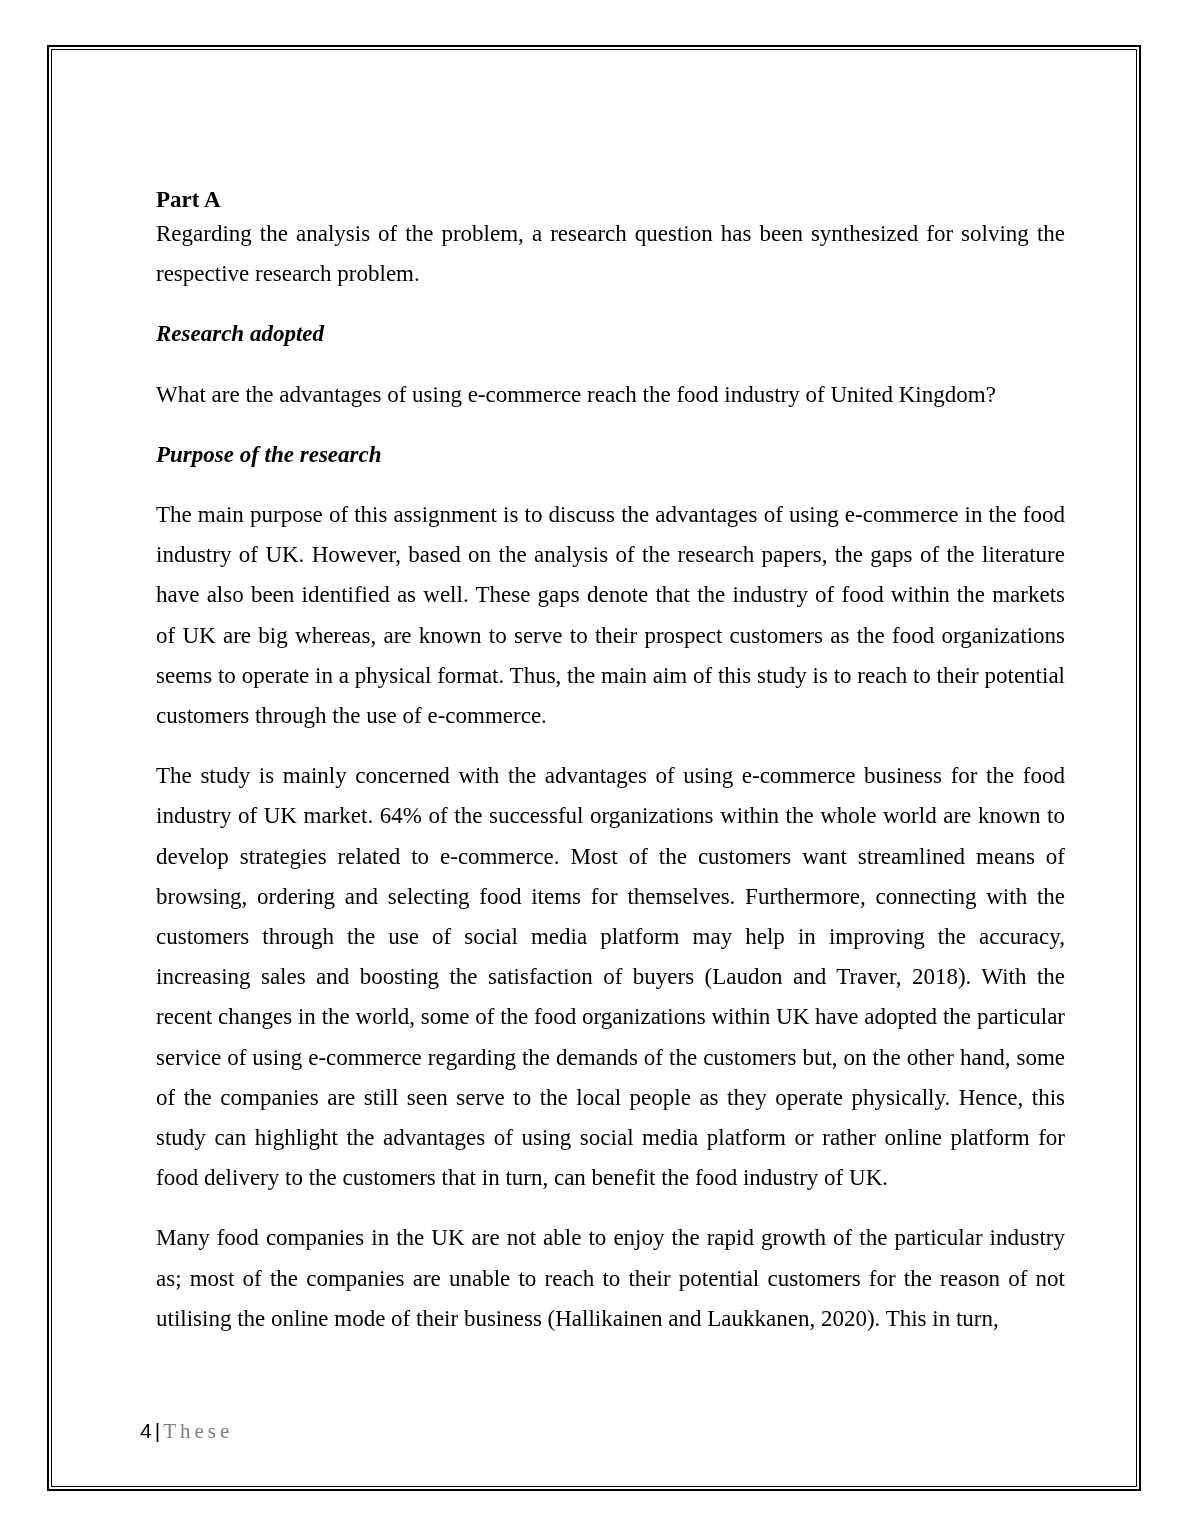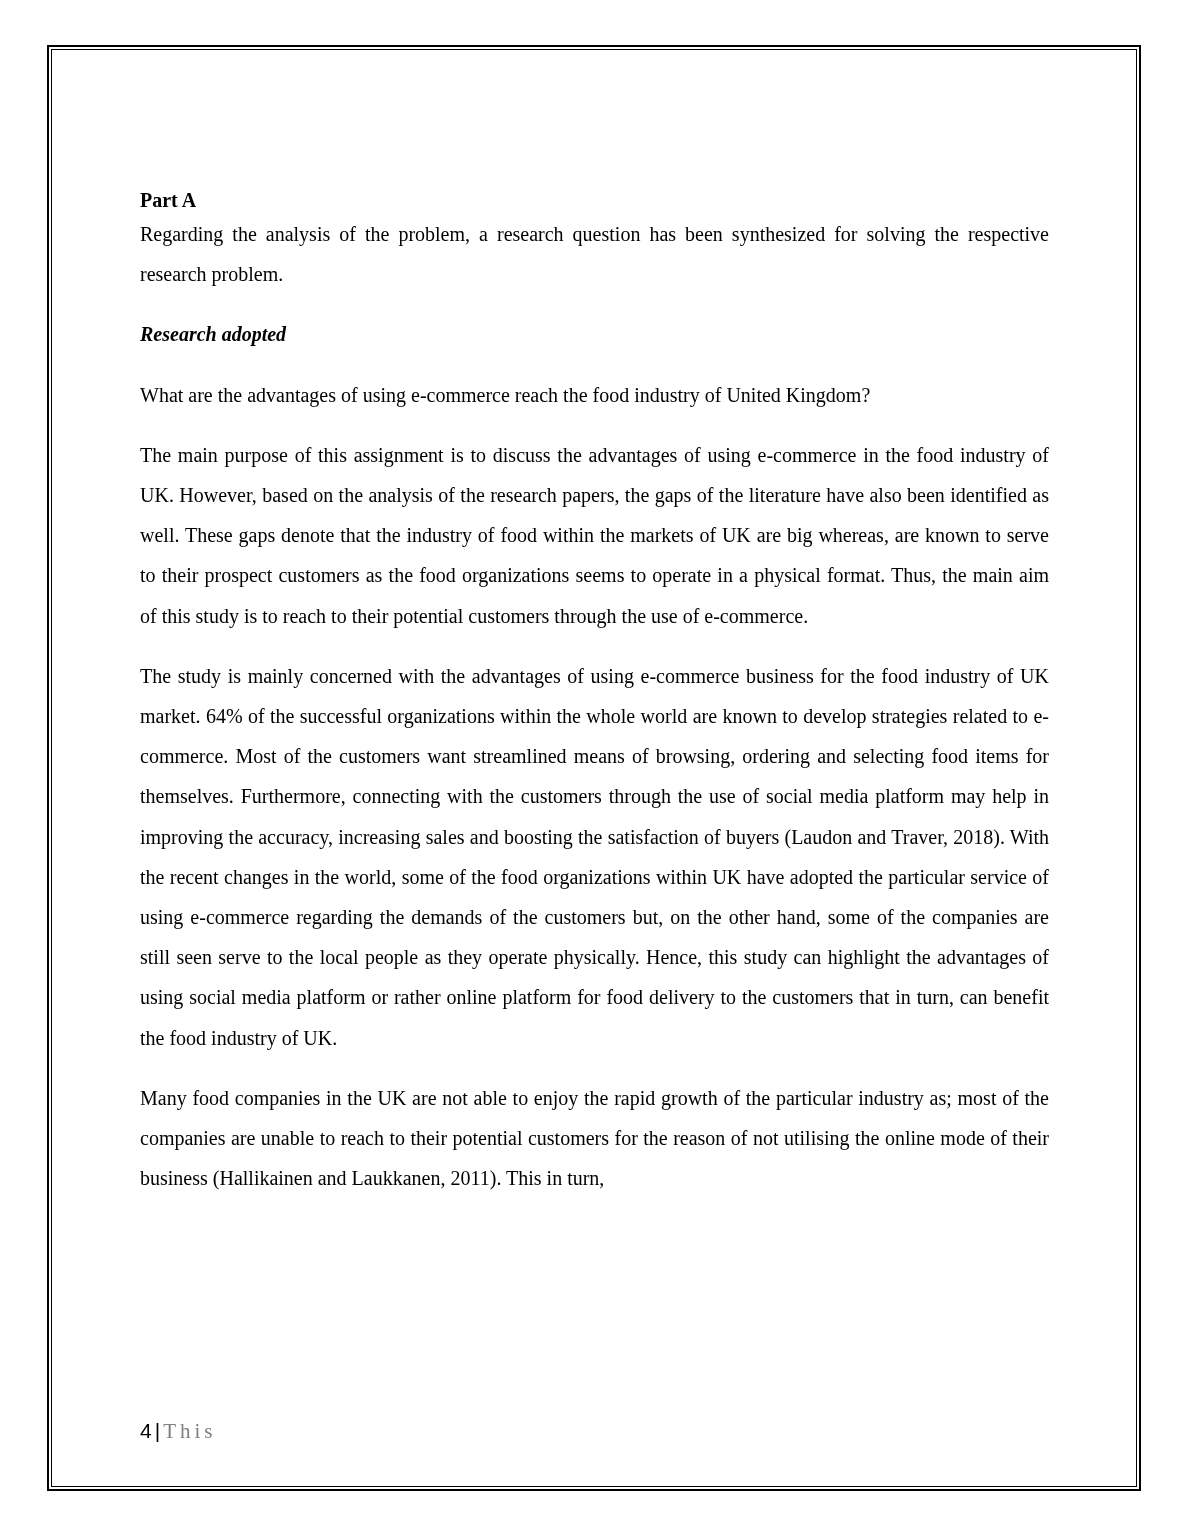--- a/index.html
+++ b/index.html
@@ -28,24 +28,24 @@
       position: absolute;
       left: 51px;
       top: 49px;
       width: 1086px;
       height: 1438px;
       border: 1px solid #000;
       box-sizing: border-box;
     }
     .content {
       position: absolute;
-      left: 140px;
+      left: 156px;
       top: 186px;
       width: 909px;
-      font-size: 20px;
+      font-size: 23px;
       line-height: 40.2px;
     }
     .content p {
       margin: 0;
       text-align: justify;
     }
     .part-title {
       font-weight: bold;
       line-height: 28px;
       margin: 0 0 12px 0;
@@ -87,21 +87,22 @@
 <div class="border-outer"></div>
 <div class="border-inner"></div>
 
 <div class="content">
   <p class="part-title">Part A</p>
   <p class="para">Regarding the analysis of the problem, a research question has been synthesized for solving the respective research problem.</p>
 
   <p class="heading">Research adopted</p>
   <p class="para">What are the advantages of using e-commerce reach the food industry of United Kingdom?</p>
 
+  <p class="heading">Purpose of the research</p>
   <p class="para">The main purpose of this assignment is to discuss the advantages of using e-commerce in the food industry of UK. However, based on the analysis of the research papers, the gaps of the literature have also been identified as well. These gaps denote that the industry of food within the markets of UK are big whereas, are known to serve to their prospect customers as the food organizations seems to operate in a physical format. Thus, the main aim of this study is to reach to their potential customers through the use of e-commerce.</p>
 
   <p class="para">The study is mainly concerned with the advantages of using e-commerce business for the food industry of UK market. 64% of the successful organizations within the whole world are known to develop strategies related to e-commerce. Most of the customers want streamlined means of browsing, ordering and selecting food items for themselves. Furthermore, connecting with the customers through the use of social media platform may help in improving the accuracy, increasing sales and boosting the satisfaction of buyers (Laudon and Traver, 2018). With the recent changes in the world, some of the food organizations within UK have adopted the particular service of using e-commerce regarding the demands of the customers but, on the other hand, some of the companies are still seen serve to the local people as they operate physically. Hence, this study can highlight the advantages of using social media platform or rather online platform for food delivery to the customers that in turn, can benefit the food industry of UK.</p>
-  <p class="para">Many food companies in the UK are not able to enjoy the rapid growth of the particular industry as; most of the companies are unable to reach to their potential customers for the reason of not utilising the online mode of their business (Hallikainen and Laukkanen, 2011). This in turn,</p>
+  <p class="para">Many food companies in the UK are not able to enjoy the rapid growth of the particular industry as; most of the companies are unable to reach to their potential customers for the reason of not utilising the online mode of their business (Hallikainen and Laukkanen, 2020). This in turn,</p>
 </div>
 
 <div class="footer">
-  <span class="num">4</span><span class="sep">|</span><span class="page">This</span>
+  <span class="num">4</span><span class="sep">|</span><span class="page">These</span>
 </div>
 
 </body></html>

